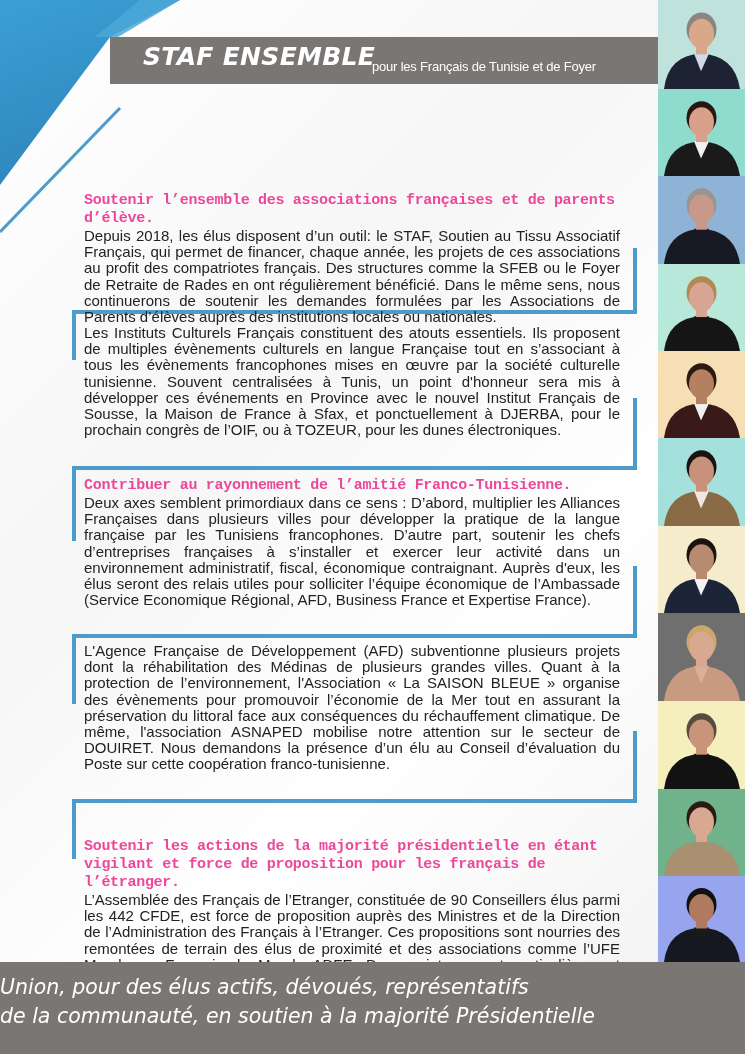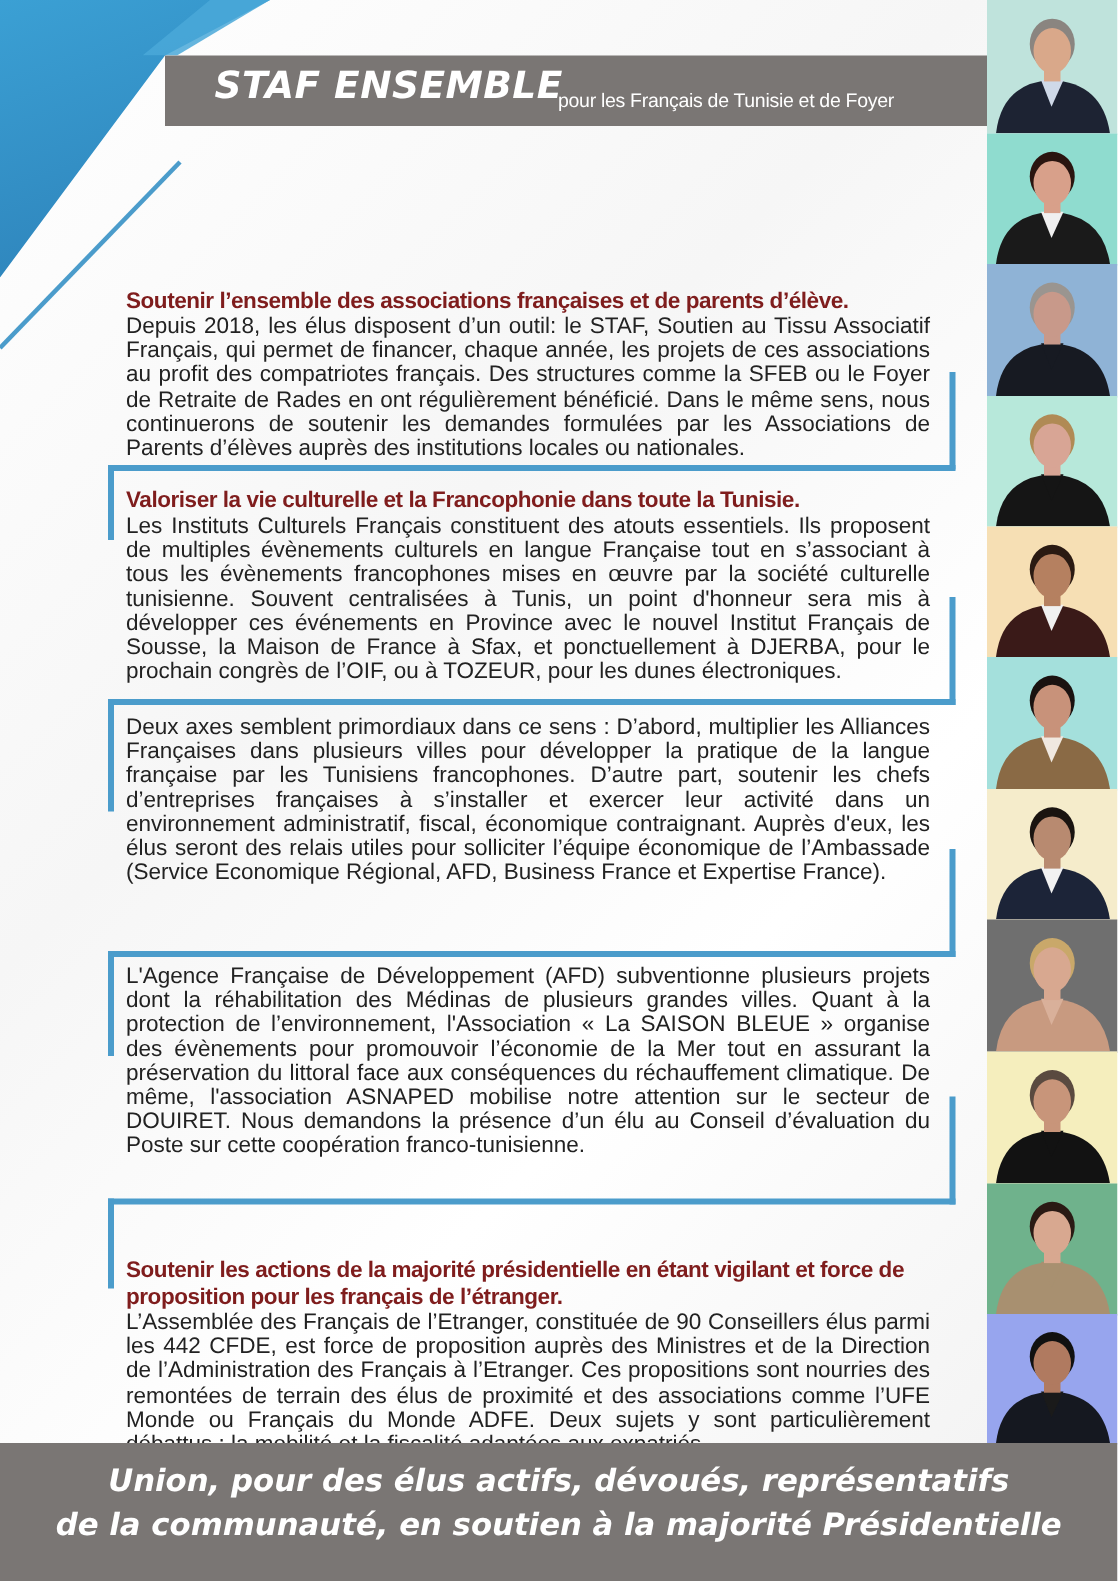--- a/index.html
+++ b/index.html
@@ -45,36 +45,36 @@
     }
     .portrait {
       position:absolute; left:0; width:87px; overflow:hidden;
       border-bottom:1px solid rgba(255,255,255,0.6);
     }
     .portrait svg { display:block; }
     .section {
       position:absolute; left:84px; width:536px;
     }
     .sec-title {
-      color:#7f1d1d; font-weight:bold; font-size:15px; line-height:18px;
+      color:#ec4899; font-weight:bold; font-size:15px; line-height:18px;
       letter-spacing:-0.3px; margin:0;
-      font-family:Liberation Sans, sans-serif;
+      font-family:Liberation Mono, monospace;
     }
     .sec-body {
       color:#222; font-size:15px; line-height:16.2px; text-align:justify;
       margin:0; font-family:"Liberation Sans", sans-serif;
     }
     .bracket { position:absolute; background:#4b9ccb; }
     .footer {
       position:absolute; left:0; top:962px; width:745px; height:92px;
       background:#7a7674;
     }
     .footer-text {
-      position:absolute; left:0; top:973px; width:745px; text-align:center;
-      font-family:"DejaVu Sans", sans-serif; font-style:italic; font-weight:bold;
+      position:absolute; left:0; top:973px; width:745px; text-align:left;
+      font-family:"DejaVu Sans", sans-serif; font-style:italic; font-weight:normal;
       font-size:20.5px; line-height:29px; color:#ffffff;
     }
   </style>
 </head>
 <body>
 
 <div class="bg-fade"></div>
 
 <div class="header-bar"></div>
 <div class="blue-tri"></div>
@@ -203,25 +203,25 @@
 <div class="bracket" style="left:633px; top:731px; width:4px; height:72px;"></div>
 <div class="bracket" style="left:72px; top:799px; width:565px; height:4px;"></div>
 <div class="bracket" style="left:72px; top:799px; width:4px; height:60px;"></div>
 
 <div class="section" style="top:192px;">
   <h2 class="sec-title">Soutenir l’ensemble des associations françaises et de parents d’élève.</h2>
   <p class="sec-body">Depuis 2018, les élus disposent d’un outil: le STAF, Soutien au Tissu Associatif Français, qui permet de financer, chaque année, les projets de ces associations au profit des compatriotes français. Des structures comme la SFEB ou le Foyer de Retraite de Rades en ont régulièrement bénéficié. Dans le même sens, nous continuerons de soutenir les demandes formulées par les Associations de Parents d’élèves auprès des institutions locales ou nationales.</p>
 </div>
 
 <div class="section" style="top:325px;">
-  <h2 class="sec-title">Valoriser la vie culturelle et la Francophonie dans toute la Tunisie.</h2>
   <p class="sec-body">Les Instituts Culturels Français constituent des atouts essentiels. Ils proposent de multiples évènements culturels en langue Française tout en s’associant à tous les évènements francophones mises en œuvre par la société culturelle tunisienne. Souvent centralisées à Tunis, un point d'honneur sera mis à développer ces événements en Province avec le nouvel Institut Français de Sousse, la Maison de France à Sfax, et ponctuellement à DJERBA, pour le prochain congrès de l’OIF, ou à TOZEUR, pour les dunes électroniques.</p>
 </div>
 
 <div class="section" style="top:477px;">
+  <h2 class="sec-title">Contribuer au rayonnement de l’amitié Franco-Tunisienne.</h2>
   <p class="sec-body">Deux axes semblent primordiaux dans ce sens : D’abord, multiplier les Alliances Françaises dans plusieurs villes pour développer la pratique de la langue française par les Tunisiens francophones. D’autre part, soutenir les chefs d’entreprises françaises à s’installer et exercer leur activité dans un environnement administratif, fiscal, économique contraignant. Auprès d'eux, les élus seront des relais utiles pour solliciter l’équipe économique de l’Ambassade (Service Economique Régional, AFD, Business France et Expertise France).</p>
 </div>
 
 <div class="section" style="top:643px;">
   <p class="sec-body">L'Agence Française de Développement (AFD) subventionne plusieurs projets dont la réhabilitation des Médinas de plusieurs grandes villes. Quant à la protection de l’environnement, l'Association « La SAISON BLEUE » organise des évènements pour promouvoir l’économie de la Mer tout en assurant la préservation du littoral face aux conséquences du réchauffement climatique. De même, l'association ASNAPED mobilise notre attention sur le secteur de DOUIRET. Nous demandons la présence d’un élu au Conseil d’évaluation du Poste sur cette coopération franco-tunisienne.</p>
 </div>
 
 <div class="section" style="top:810px;margin-top:28px;">
   <h2 class="sec-title">Soutenir les actions  de la majorité présidentielle en étant vigilant et force de proposition pour les français de l’étranger.</h2>
   <p class="sec-body">L’Assemblée des Français de l’Etranger, constituée de 90 Conseillers élus parmi les 442 CFDE, est force de proposition auprès des Ministres et de la Direction de l’Administration des Français à l’Etranger. Ces propositions sont nourries des remontées de terrain des élus de proximité et des associations comme l’UFE Monde ou Français du Monde ADFE. Deux sujets y sont particulièrement débattus : la mobilité et la fiscalité adaptées aux expatriés.</p>

